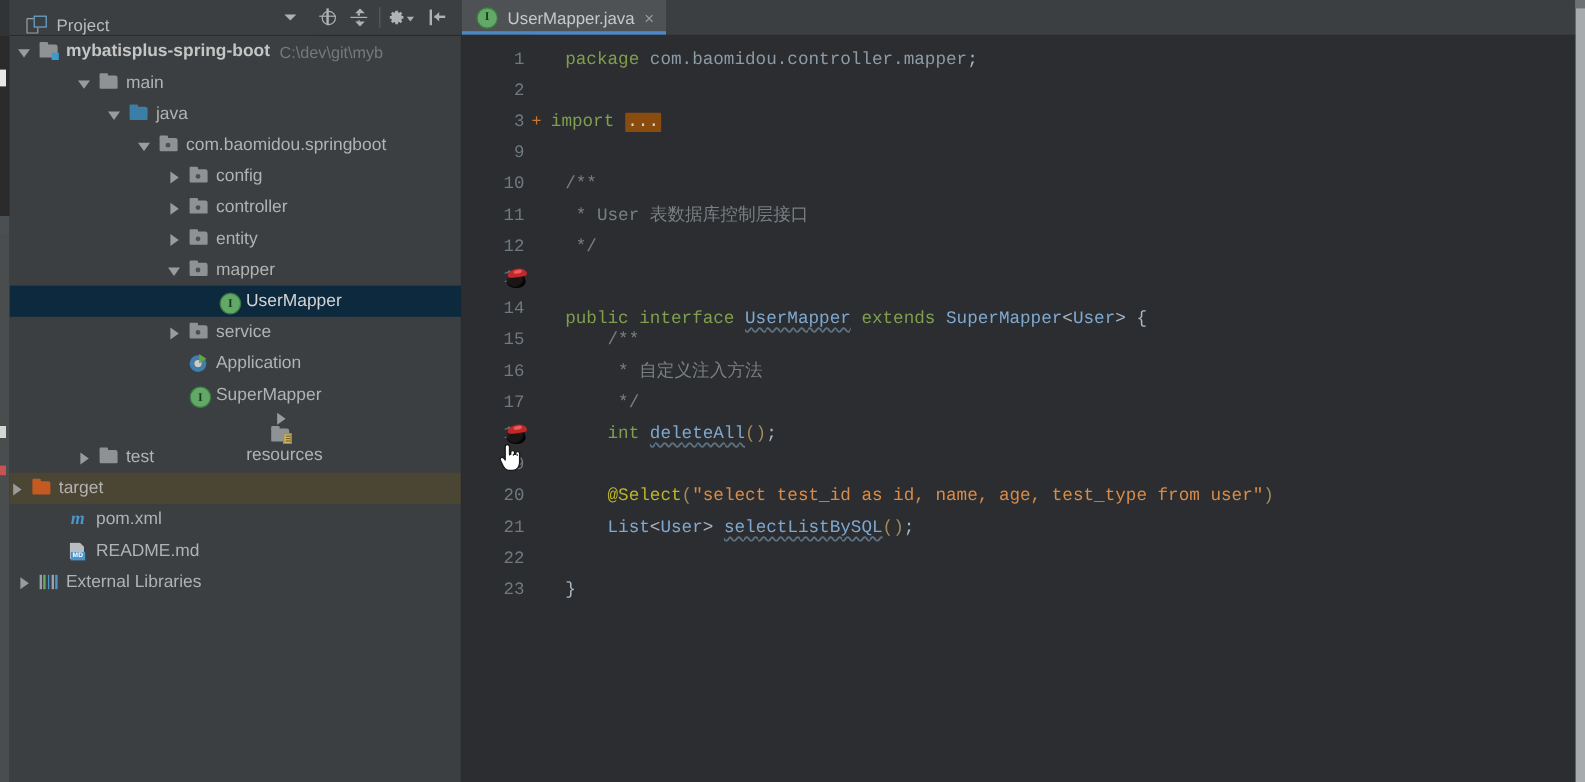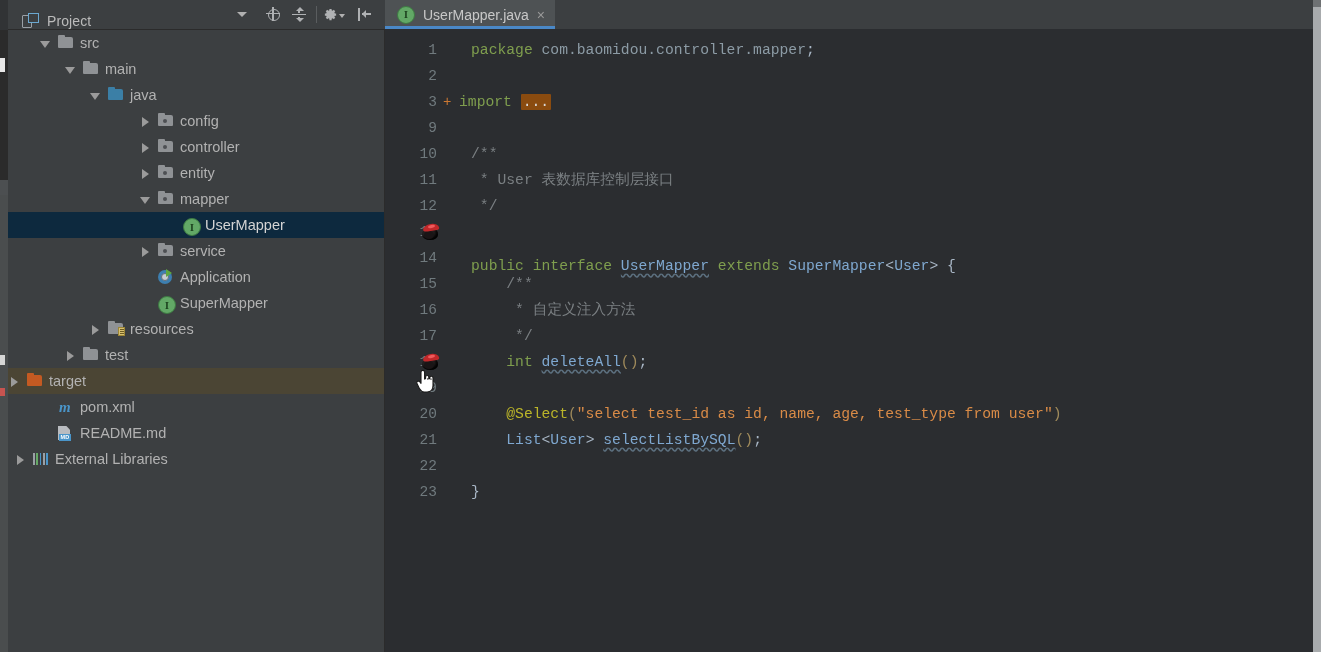--- a/index.html
+++ b/index.html
@@ -390,40 +390,52 @@
     <div class="tab">
       <span class="iface-icon">I</span>
       <span class="tab-label">UserMapper.java</span>
       <span class="tab-close">×</span>
       <span class="tab-underline"></span>
     </div>
   </div>
 
   <div class="project-panel">
     <div class="tree" id="tree-root">
-        <div class="tree-row" style="padding-left: 31px;">
+        <div class="tree-row" style="padding-left: 6px;">
           <span class="twisty open" style="margin-right: 6px;"></span>
           <span class="node-icon">
-            <span class="fold"></span>
-          </span>
-          <span class="node-label">src</span>
+            <span class="fold">
+              <span class="src-badge"></span>
+            </span>
+          </span>
+          <span class="node-label bold">mybatisplus-spring-boot</span>
+          <span class="node-sub">C:\dev\git\myb</span>
         </div>
         <div class="tree-row" style="padding-left: 56px;">
           <span class="twisty open" style="margin-right: 6px;"></span>
           <span class="node-icon">
             <span class="fold"></span>
           </span>
           <span class="node-label">main</span>
         </div>
         <div class="tree-row" style="padding-left: 81px;">
           <span class="twisty open" style="margin-right: 6px;"></span>
           <span class="node-icon">
             <span class="fold blue"></span>
           </span>
           <span class="node-label">java</span>
+        </div>
+        <div class="tree-row" style="padding-left: 106px;">
+          <span class="twisty open" style="margin-right: 6px;"></span>
+          <span class="node-icon">
+            <span class="fold">
+              <span class="pkg-dot"></span>
+            </span>
+          </span>
+          <span class="node-label">com.baomidou.springboot</span>
         </div>
         <div class="tree-row" style="padding-left: 131px;">
           <span class="twisty closed" style="margin-right: 6px;"></span>
           <span class="node-icon">
             <span class="fold">
               <span class="pkg-dot"></span>
             </span>
           </span>
           <span class="node-label">config</span>
         </div>
@@ -481,21 +493,21 @@
           </span>
           <span class="node-label">Application</span>
         </div>
         <div class="tree-row" style="padding-left: 131px;">
           <span class="twisty" style="margin-right: 6px;"></span>
           <span class="node-icon">
             <span class="iface-icon" style="position:absolute;left:0;top:1px;">I</span>
           </span>
           <span class="node-label">SuperMapper</span>
         </div>
-        <div class="tree-row" style="padding-left: 81px;">
+        <div class="tree-row" style="padding-left: 81px; flex-direction: column;">
           <span class="twisty closed" style="margin-right: 6px;"></span>
           <span class="node-icon">
             <span class="fold">
               <span class="res-lines"></span>
             </span>
           </span>
           <span class="node-label">resources</span>
         </div>
         <div class="tree-row" style="padding-left: 56px;">
           <span class="twisty closed" style="margin-right: 6px;"></span>

